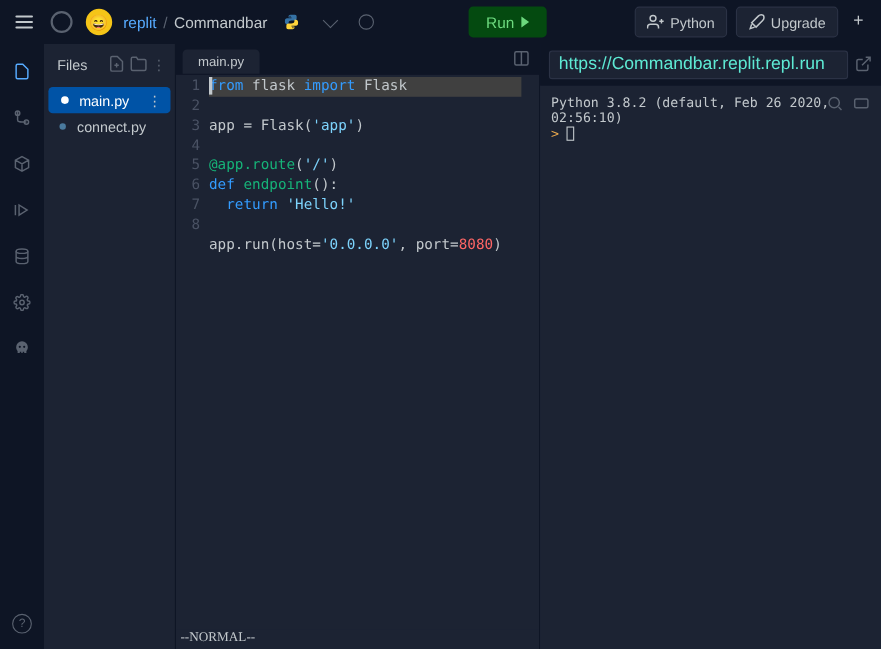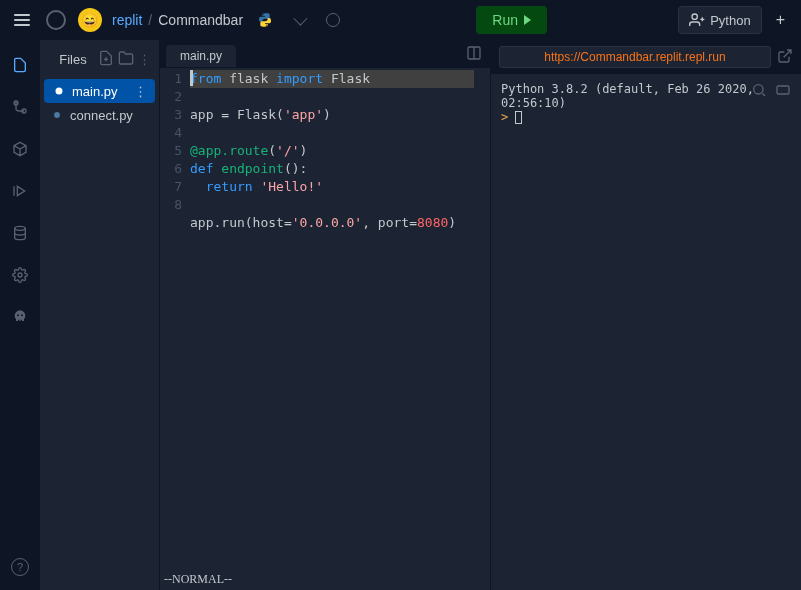--- a/index.html
+++ b/index.html
@@ -22,47 +22,47 @@
 .topbar-right { display:flex; align-items:center; gap:8px; }
 .pill-btn { background:#1c2333; border:1px solid #2b3245; color:#c2c8cc; padding:5px 10px; border-radius:4px; font-size:13px; display:flex; align-items:center; gap:5px; cursor:pointer; }
 .plus { font-size:16px; color:#c2c8cc; cursor:pointer; padding:0 6px; }
 .main { display:flex; height:550px; }
 .iconbar { width:40px; background:#0e1525; display:flex; flex-direction:column; align-items:center; padding-top:14px; gap:20px; }
 .iconbar .icon-slot { color:#5a6270; width:22px; height:22px; display:flex; align-items:center; justify-content:center; cursor:pointer; }
 .iconbar .icon-slot.active { color:#57abff; }
 .iconbar .bottom { margin-top:auto; margin-bottom:12px; }
 .help-circle { width:18px; height:18px; border:1.5px solid #5a6270; border-radius:50%; display:flex; align-items:center; justify-content:center; font-size:11px; color:#5a6270; }
 .sidebar { width:120px; background:#1c2333; border-right:1px solid #0e1525; }
-.sidebar-header { display:flex; align-items:center; padding:10px 8px 10px 12px; gap:4px;text-align:center; }
+.sidebar-header { display:flex; align-items:center; padding:10px 8px 10px 12px; gap:4px; }
 .sidebar-header .title { flex:1; font-size:13px; color:#c2c8cc; }
 .sidebar-header .act { color:#5a6270; font-size:13px; cursor:pointer; }
 .file-item { display:flex; align-items:center; padding:4px 8px 4px 10px; gap:6px; font-size:13px; color:#c2c8cc; cursor:pointer; }
 .file-item.active { background:#0053a6; color:#fff; border-radius:4px; margin:0 4px; padding-left:8px; }
 .file-item .fi-icon { width:14px; display:flex; justify-content:center; }
 .file-item .dots { margin-left:auto; color:#c2c8cc; }
 .folder-chev { width:6px; height:6px; border-right:1.5px solid #5a6270; border-bottom:1.5px solid #5a6270; transform:rotate(-45deg); display:inline-block; }
 .editor-pane { flex:1; background:#1c2333; display:flex; flex-direction:column; min-width:0; border-right:1px solid #0e1525; }
 .tab-bar { height:28px; background:#0e1525; display:flex; align-items:center; }
 .tab { padding:4px 14px; font-size:12px; color:#c2c8cc; background:#1c2333; margin-top:4px; border-radius:4px 4px 0 0; margin-left:6px; }
 .tab-bar .tab-extra { margin-left:auto; margin-right:8px; color:#5a6270; cursor:pointer; }
 .code-area { flex:1; display:flex; font-family:'Menlo','Consolas',monospace; font-size:13px; line-height:18px; padding-top:2px; position:relative; overflow:hidden; }
 .gutter { width:30px; text-align:right; color:#4a5264; padding-right:8px; user-select:none; }
 .code-lines { flex:1; white-space:pre; }
 .code-lines .hl { background:#404040; display:block; margin-right:16px; }
 .tk-kw { color:#339cff; }
 .tk-fn { color:#c2c8cc; }
-.tk-st { color:#fca5a5; }
+.tk-st { color:#7dd3fc; }
 .tk-dec { color:#16b378; }
 .tk-num { color:#ff6666; }
 .tk-op { color:#c2c8cc; }
 .status-bar { height:18px; font-family:Liberation Serif, serif; font-size:12px; color:#c2c8cc; padding-left:4px; background:#1c2333; }
 .cursor-ind { position:absolute; left:0; top:0; width:3px; height:16px; background:#c2c8cc; }
 .right-pane { width:310px; background:#1c2333; display:flex; flex-direction:column; }
 .url-row { display:flex; align-items:center; gap:6px; padding:6px 8px; background:#0e1525; }
-.url-input { flex:1; background:#1c2333; border:1px solid #2b3245; color:#f97316; font-size:12px; padding:3px 8px; border-radius:3px; font-family:inherit;text-align:center; }
+.url-input { flex:1; background:#1c2333; border:1px solid #2b3245; color:#5eead4; font-size:16px; padding:3px 8px; border-radius:3px; font-family:inherit; }
 .ext-icon { color:#5a6270; cursor:pointer; }
 .console { flex:1; background:#1c2333; font-family:'Menlo','Consolas',monospace; font-size:12px; padding:8px 10px; position:relative; }
 .console .ver { color:#c2c8cc; }
 .console .prompt { color:#e9a84e; }
 .console .cur { display:inline-block; width:7px; height:13px; border:1px solid #c2c8cc; vertical-align:middle; }
 .console-icons { position:absolute; top:8px; right:10px; display:flex; gap:8px; color:#5a6270; }
 svg { width:16px; height:16px; }
 </style>
 </head>
 <body>
@@ -101,20 +101,26 @@
         <span>Run</span>
         <span class="play"></span>
       </button>
   </div>
   <div class="topbar-right">
     <button class="pill-btn">
       <svg viewBox="0 0 24 24">
           <path fill="none" stroke="#c2c8cc" stroke-width="2" d="M16 21v-2a4 4 0 00-4-4H5a4 4 0 00-4 4v2M8.5 11a4 4 0 100-8 4 4 0 000 8zM20 8v6M23 11h-6"></path>
         </svg>
       <span>Python</span>
+    </button>
+    <button class="pill-btn">
+      <svg viewBox="0 0 24 24">
+          <path fill="none" stroke="#c2c8cc" stroke-width="2" d="M5 15l-2 6 6-2M14 4c3-3 7-1 7-1s2 4-1 7l-9 9-6-6 9-9z"></path>
+        </svg>
+      <span>Upgrade</span>
     </button>
     <span class="plus">+</span>
   </div>
 </div>
 
 <div class="main">
   <div class="iconbar">
     <div class="icon-slot active">
         <svg viewBox="0 0 24 24">
           <path fill="none" stroke="currentColor" stroke-width="2" d="M13 2H6a2 2 0 00-2 2v16a2 2 0 002 2h12a2 2 0 002-2V9l-7-7z"></path>

